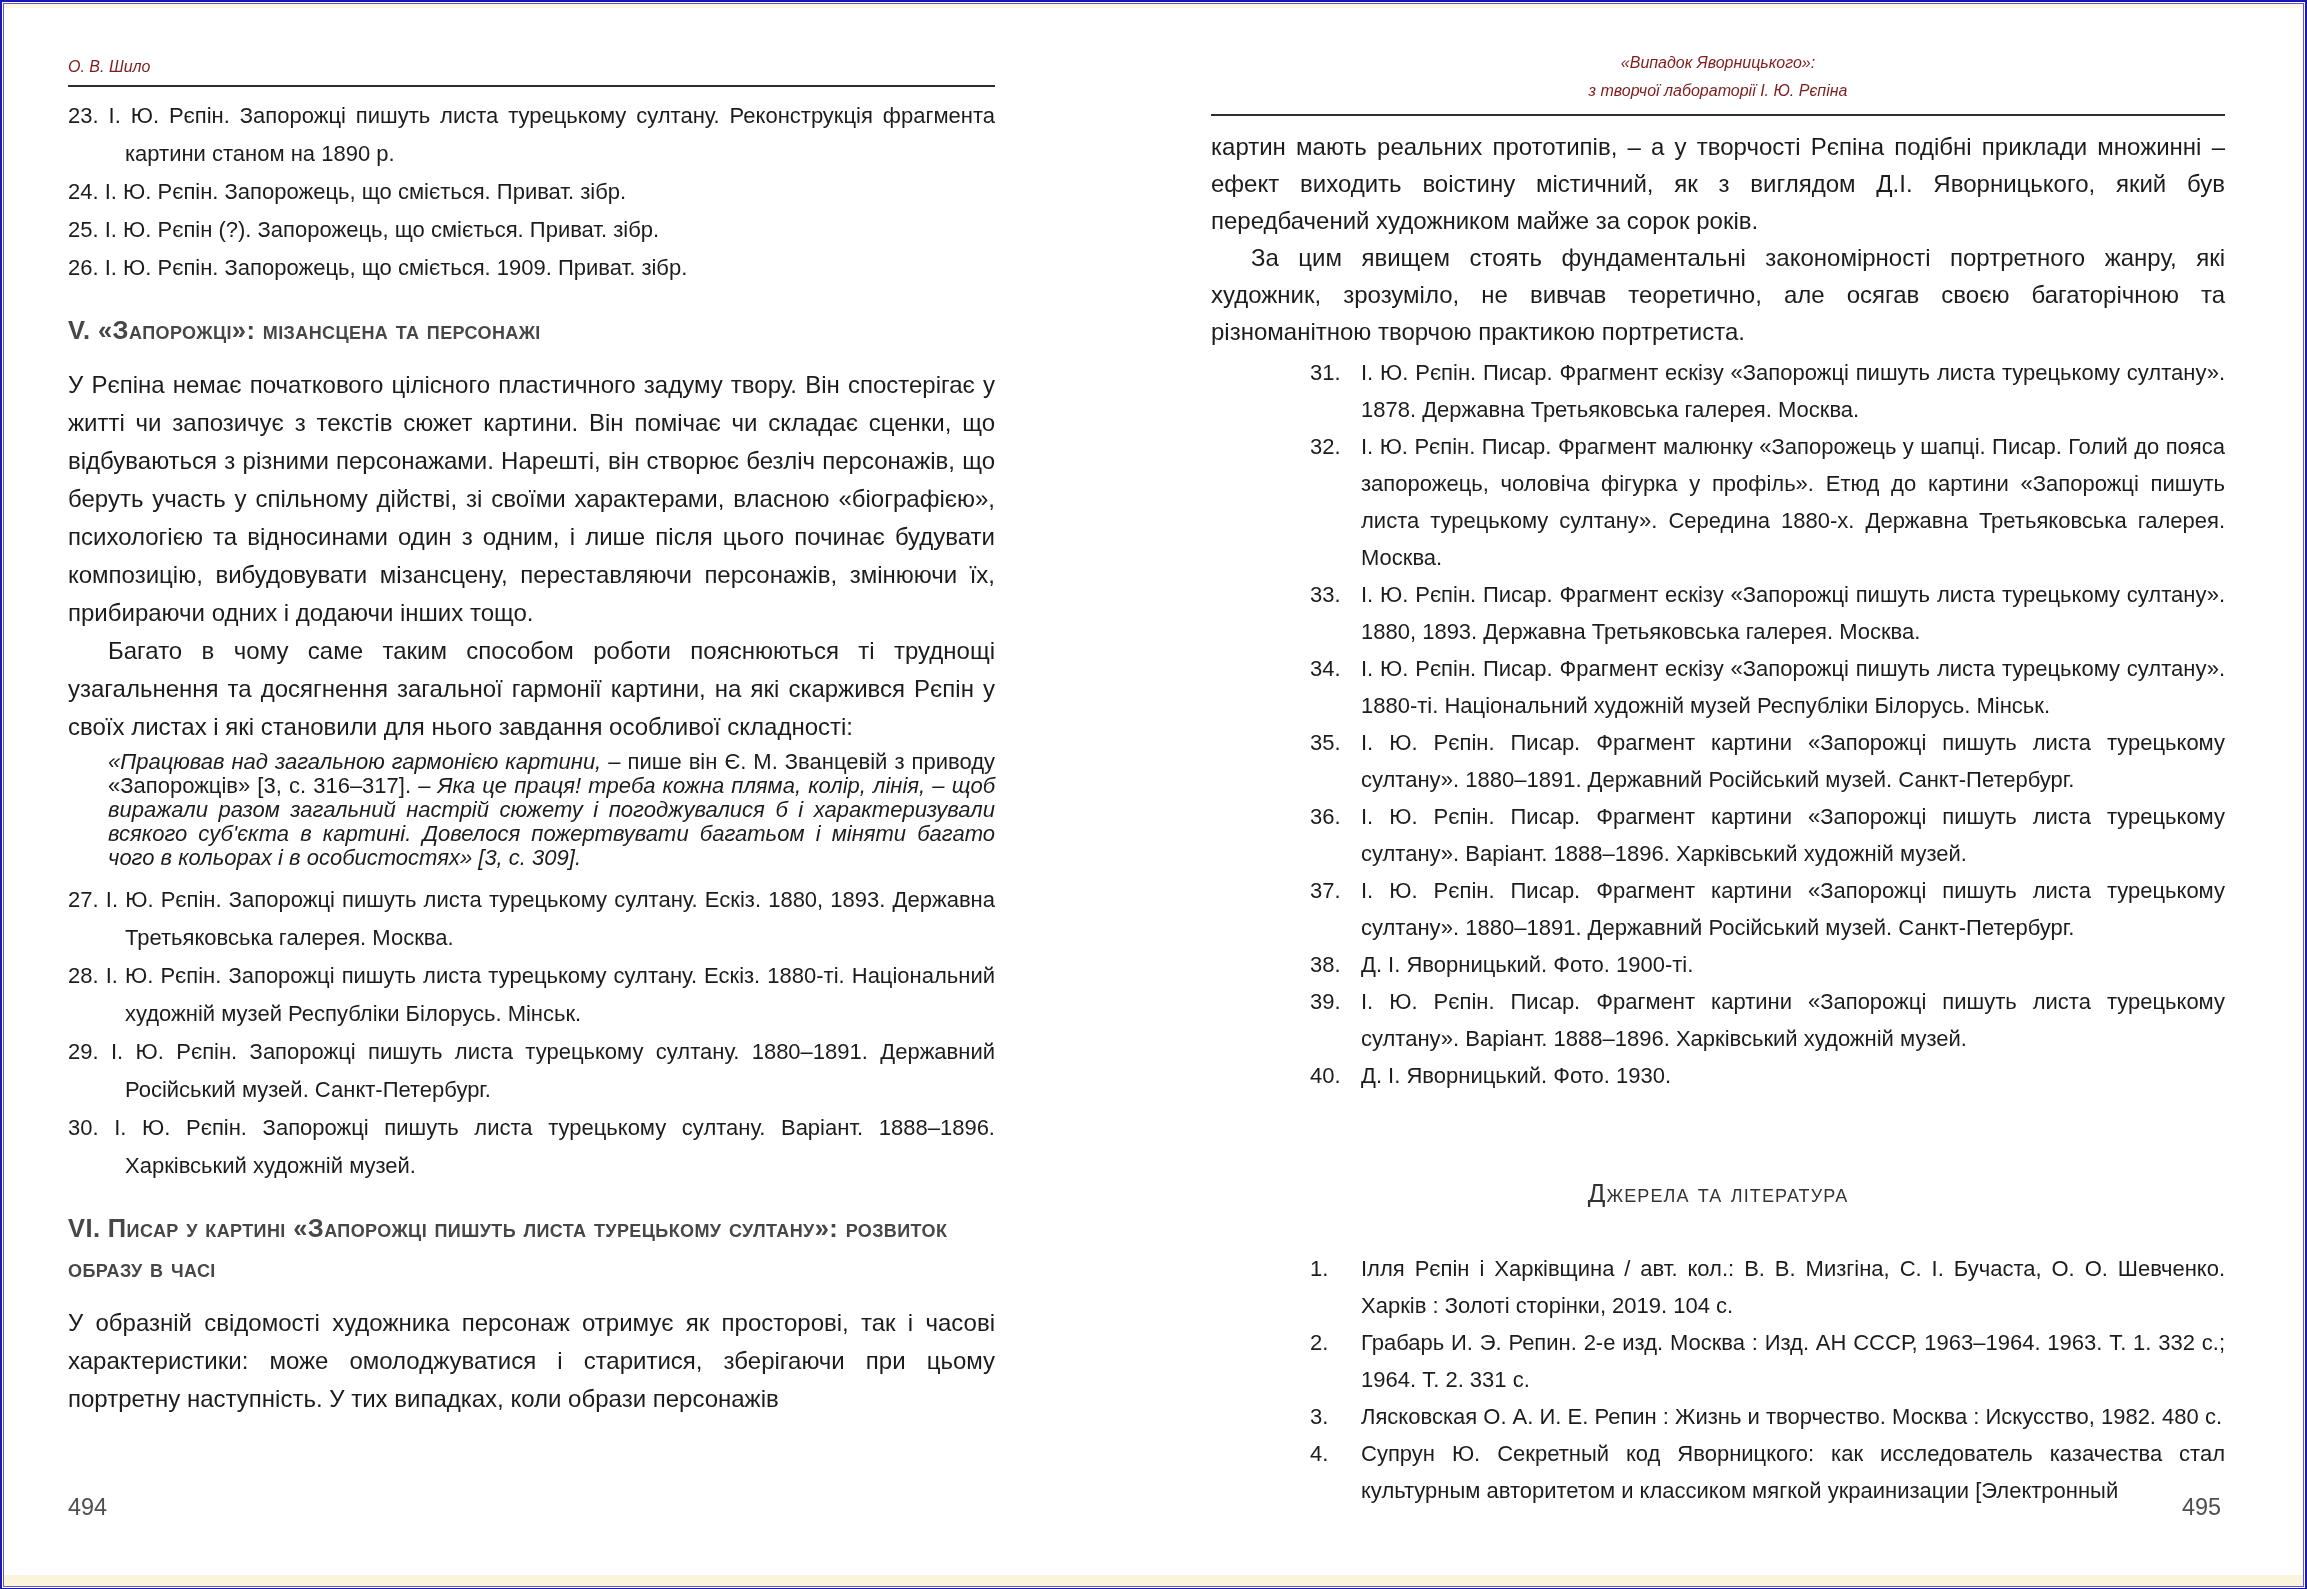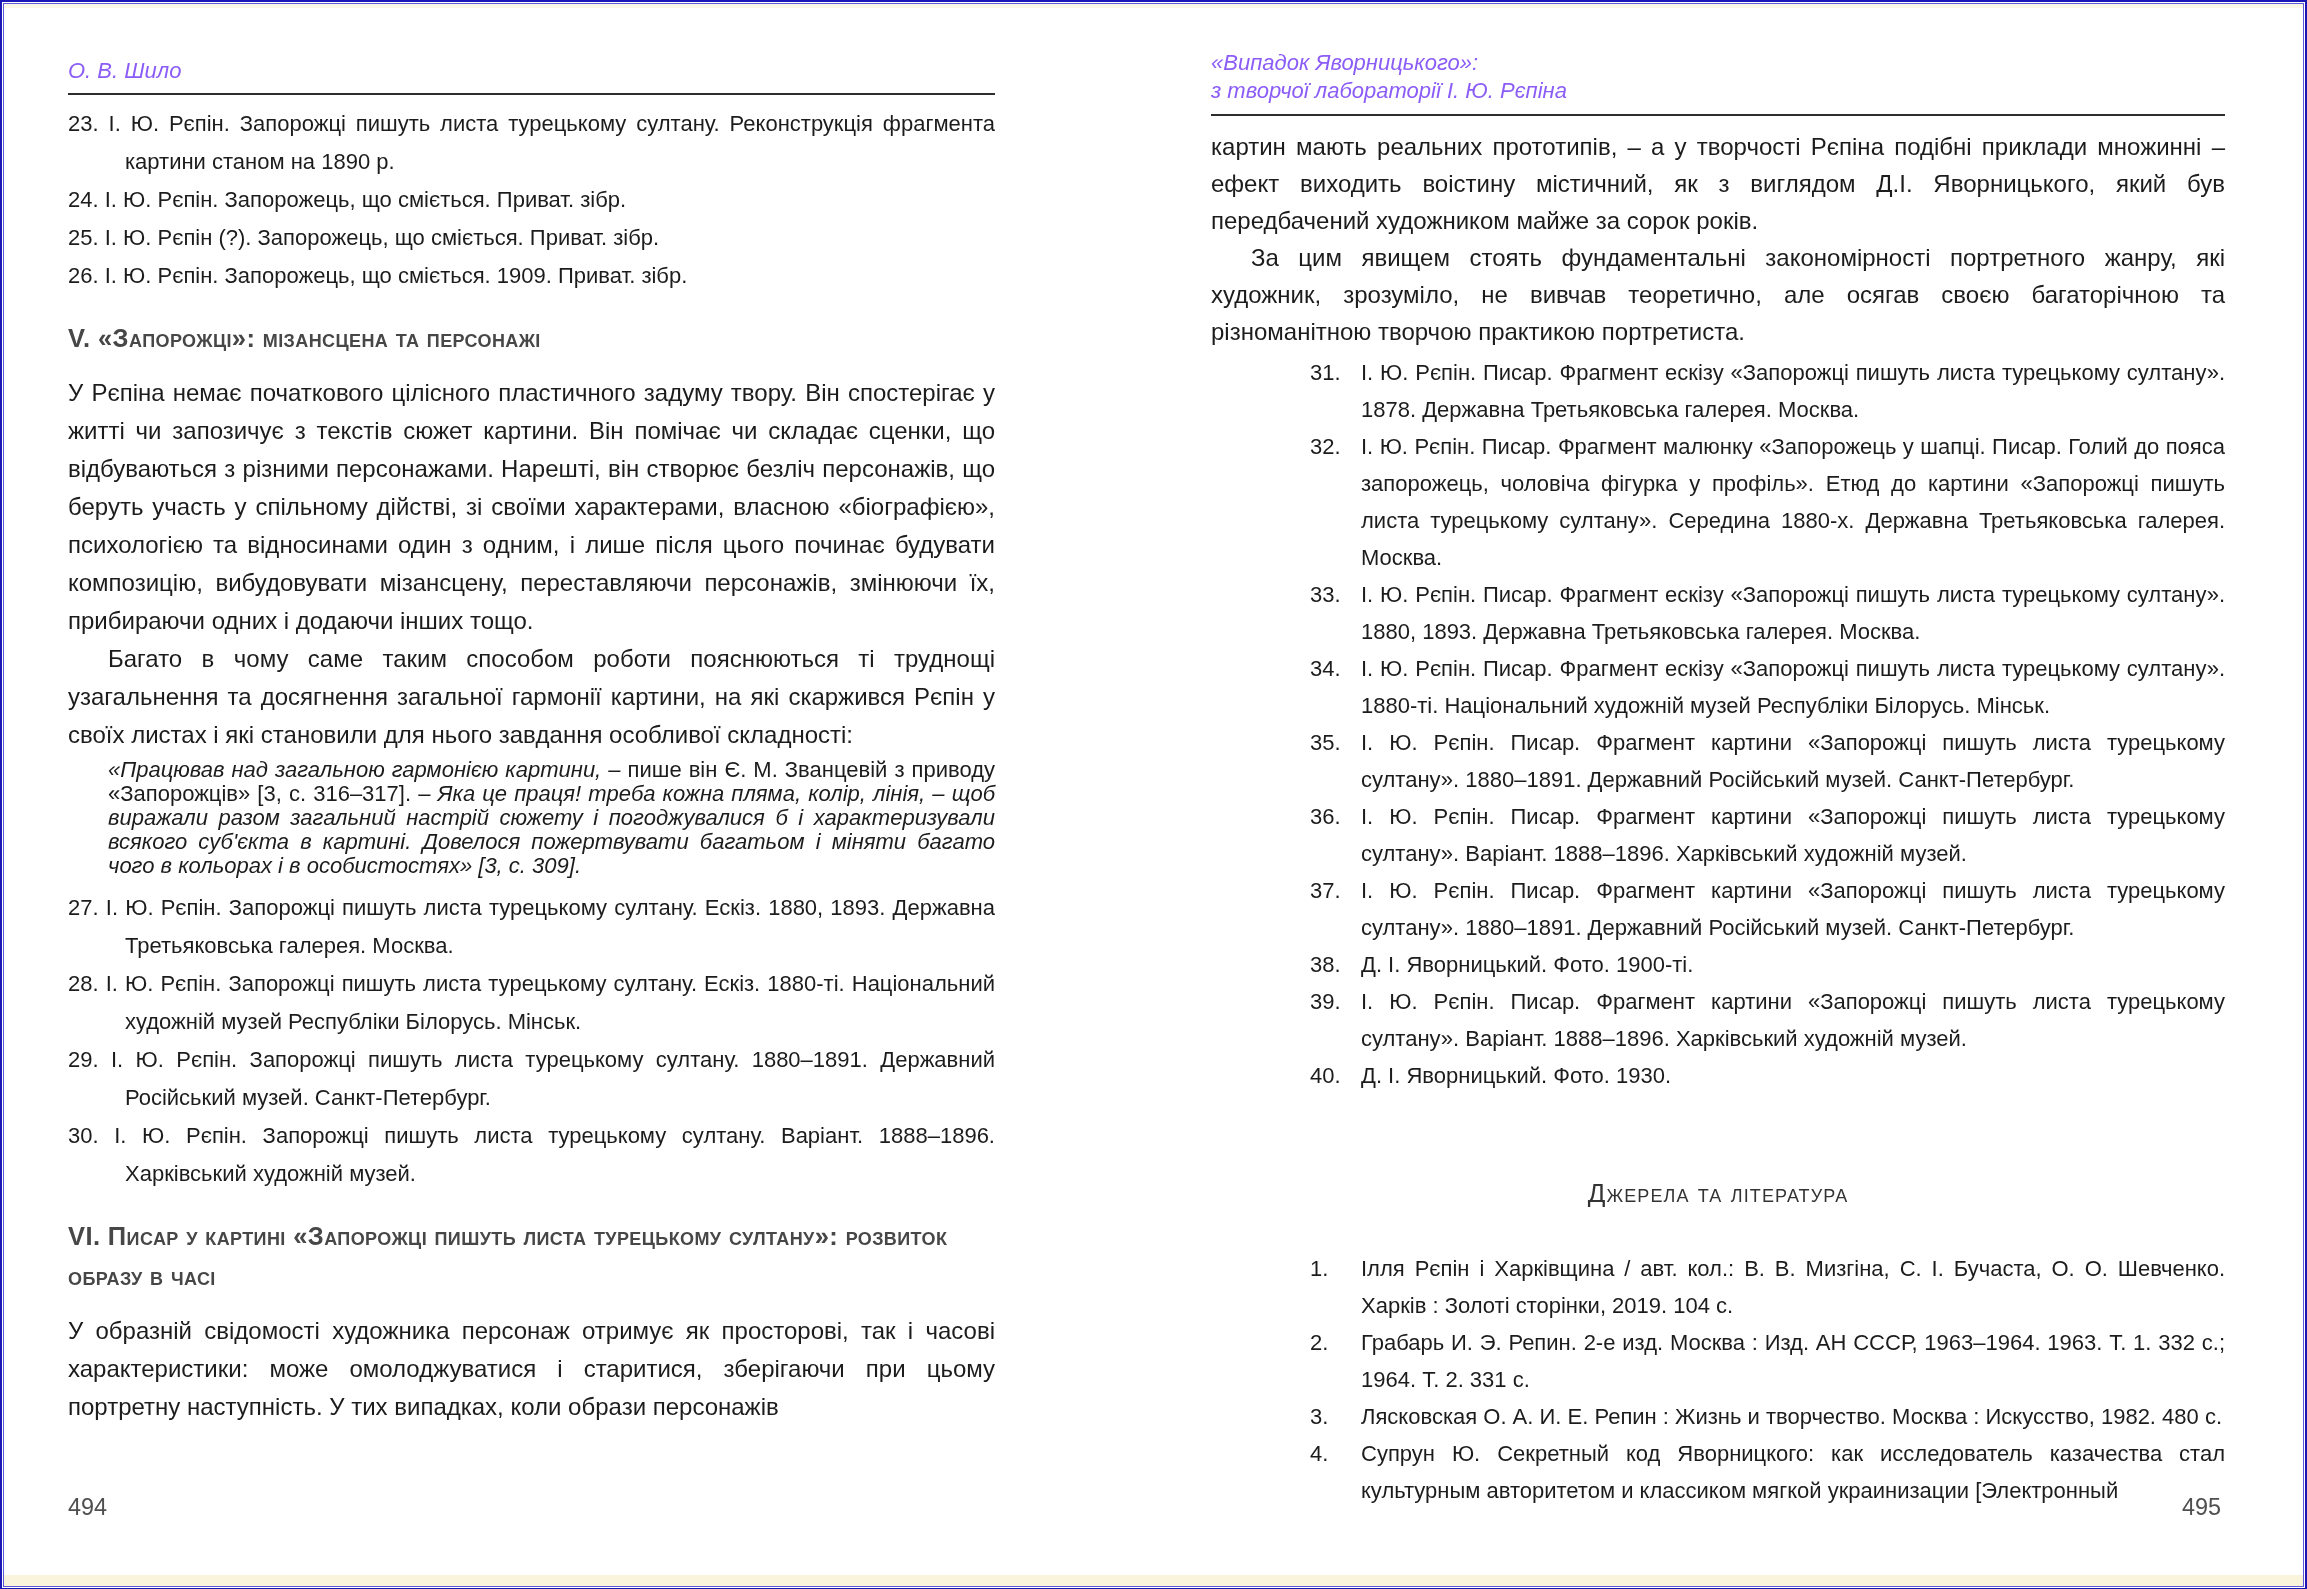--- a/index.html
+++ b/index.html
@@ -15,23 +15,23 @@
     -webkit-hyphens:manual;hyphens:manual;
   }
   .inner-line{position:absolute;inset:1.4px;border:0.7px solid #5b59d8;pointer-events:none;z-index:5;}
   .strip-top{position:absolute;left:2.1px;right:2.1px;top:2.1px;height:3.5px;background:#fbf7e6;}
   .strip-bottom{position:absolute;left:2.1px;right:2.1px;bottom:2.1px;height:11.3px;background:#faf4dc;}
 
   .col{position:absolute;top:40px;}
   .col-left{left:66px;width:927px;}
   .col-right{left:1209px;width:1014px;}
 
-  .running-head{font-style:italic;color:#8b5cf6;font-size:22px;}
+  .running-head{font-style:italic;color:#7f1d1d;font-size:16px;}
   .running-head.left{padding-top:15.6px;}
-  .running-head.right{padding-top:7px;text-align:left;line-height:28px;}
+  .running-head.right{padding-top:7px;text-align:center;line-height:28px;}
   .rule{height:2.1px;background:#2d2d2d;margin-top:9.2px;}
 
   .para{margin:0;font-size:24px;line-height:38px;text-align:justify;}
   .para.first{margin-top:15.6px;}
   .para.indent{text-indent:40px;}
 
   ol{list-style:none;margin:0;padding:0;}
   .figlist{margin-top:10.6px;}
   .fig{font-size:22px;line-height:38px;text-align:justify;
        padding-left:57px;text-indent:-57px;}

